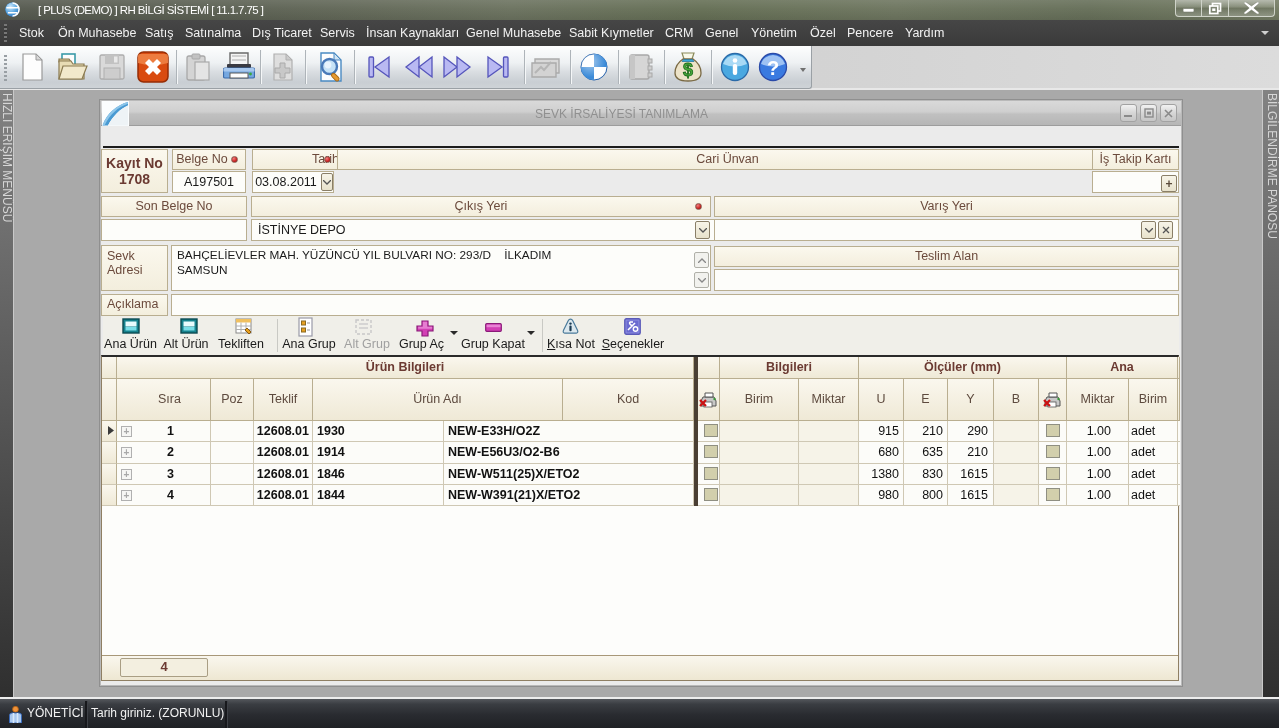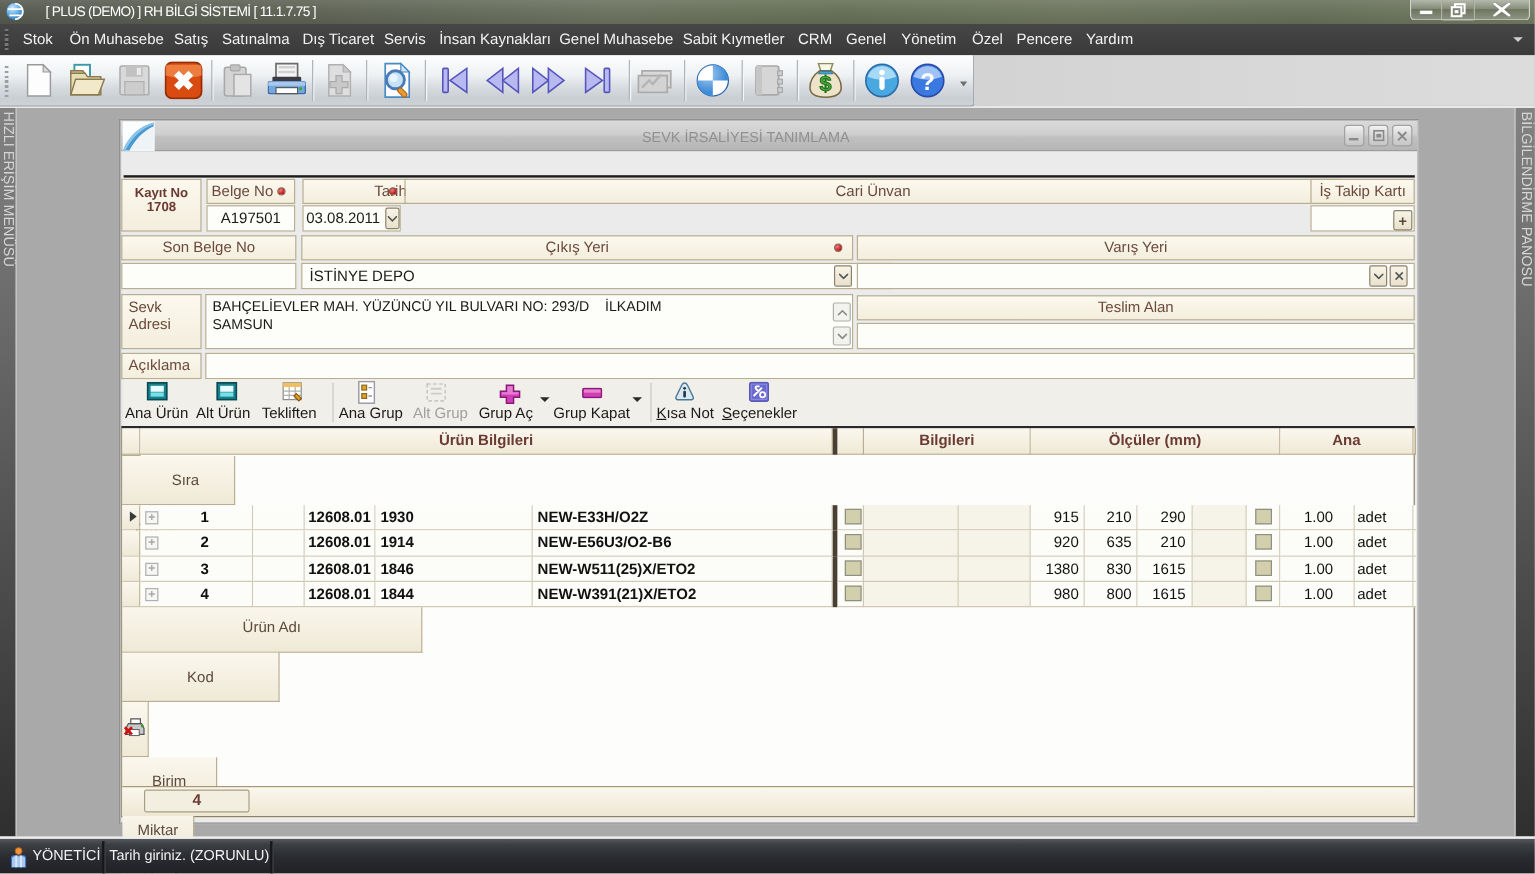--- a/index.html
+++ b/index.html
@@ -84,21 +84,21 @@
 .ghead { background:linear-gradient(#faf7ee,#efe9d6); color:#5d4a3e; font-size:12.5px; text-align:center;
   border-right:1px solid #b9ae90 !important; border-bottom:1px solid #b9ae90 !important; }
 .ggroup { color:#6b3a32; font-weight:bold; }
 .grow .c0{width:15px} .grow .c1{width:94px} .grow .c2{width:43px} .grow .c3{width:59px}
 .grow .c4{width:131px} .grow .c5{width:250px}
 .grow .cd{width:4px; background:#4a3f33 !important; border-right:none; border-bottom:none;}
 .grow .c6{width:22px} .grow .c7{width:79px} .grow .c8{width:60px} .grow .c9{width:45px}
 .grow .c10{width:44px} .grow .c11{width:46px} .grow .c12{width:45px} .grow .c13{width:28px}
 .grow .c14{width:62px} .grow .c15{width:49px} .grow .c16{width:2px;border-right:none}
 .ghr { height:22px; } .ghr .gc { line-height:21px; }
-.shr { height:42px;flex-direction:column; } .shr .gc { line-height:40px; }
+.shr { height:42px; } .shr .gc { line-height:40px; }
 .gdr { height:21.35px; } .gdr .gc { font-size:12.5px; color:#111; background:#fcfcf9; line-height:20px; }
 .gdr .gc.ind { background:linear-gradient(#faf7ee,#efe9d6); border-right:1px solid #b9ae90; }
 .gdr .gc.cream { background:#f6f3e8; }
 .bold { font-weight:bold; }
 .ra { text-align:right; padding-right:4px; } .la { text-align:left; padding-left:4px; }
 .chk { width:14px; height:13px; background:#d2cfac; border:1px solid #8f8f82; margin:3px auto 0; }
 .gdr .c6 .chk { margin:3px 1px 0 auto; }
 .exp { position:absolute; left:4px; top:5px; width:11px; height:11px; border:1px solid #b0b0b0; background:#f6f6f4;
   color:#a8a8a8; font-size:10px; line-height:9px; text-align:center; }
 #gfoot { position:absolute; left:0px; bottom:0px; width:1076px; height:25px;
@@ -342,21 +342,21 @@
           </div>
         <div class="swbtn">
             <svg width="9" height="9">
               <path d="M1 1 L8 8 M8 1 L1 8" stroke="#8a8a8a" stroke-width="1.6"></path>
             </svg>
           </div>
       </div>
     </div>
     <div id="blackline"></div>
 
-    <div class="hdr" style="left:1px;top:49px;width:67px;height:44px;font-weight:bold;color:#6b3a32;font-size:11px">
+    <div class="hdr" style="left:1px;top:49px;width:67px;height:44px;font-weight:bold;color:#6b3a32;font-size:14px">
       <div style="margin-top:5px">Kayıt No</div>
         <div>1708</div>
       </div>
     <div class="hdr" style="left:72px;top:49px;width:74px;height:21px;padding-right:14px">
         <div class="t">Belge No</div>
         <div class="reddot" style="right:7px;top:6px"></div>
       </div>
     <div class="fld" style="left:72px;top:71px;width:74px;height:22px;text-align:center;padding-top:3px">A197501</div>
     <div class="hdr" style="left:152px;top:49px;width:88px;height:21px;text-align:right;padding-left:8px">
         <div class="t">Tarih</div>
@@ -564,21 +564,21 @@
         <div class="gc c2"></div>
         <div class="gc c3 bold ra" style="padding-right:3px">12608.01</div>
         <div class="gc c4 bold la">1914</div>
         <div class="gc c5 bold la">NEW-E56U3/O2-B6</div>
         <div class="gc cd"></div>
         <div class="gc c6">
             <div class="chk"></div>
           </div>
         <div class="gc c7 cream"></div>
         <div class="gc c8 cream"></div>
-        <div class="gc c9 ra">920</div>
+        <div class="gc c9 ra">680</div>
         <div class="gc c10 ra">635</div>
         <div class="gc c11 ra" style="padding-right:5px">210</div>
         <div class="gc c12 cream"></div>
         <div class="gc c13">
             <div class="chk"></div>
           </div>
         <div class="gc c14 ra" style="padding-right:17px">1.00</div>
         <div class="gc c15 la" style="padding-left:2px">adet</div>
         <div class="gc c16"></div>
       </div>

